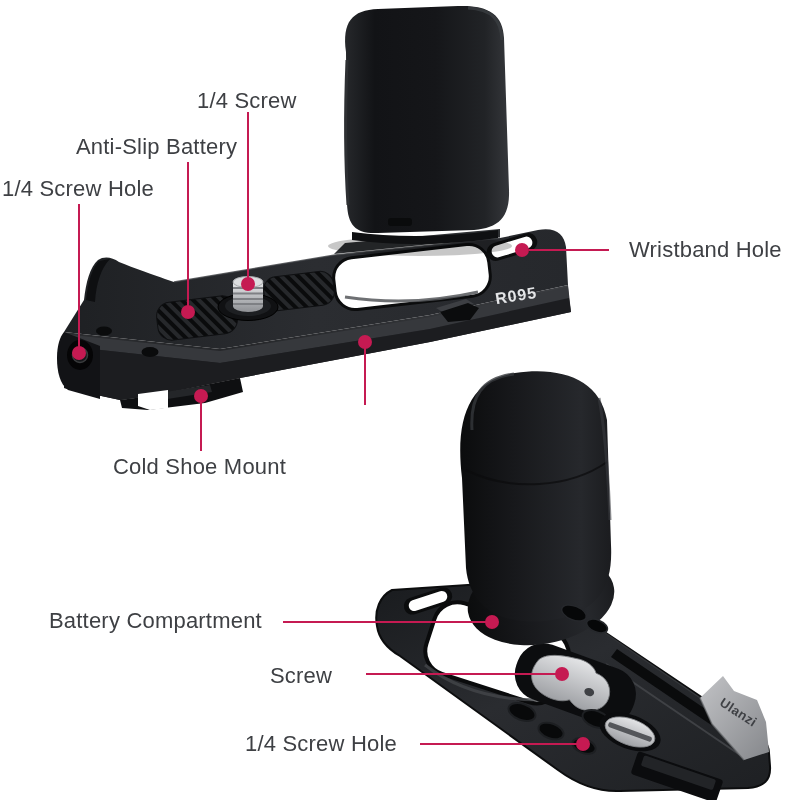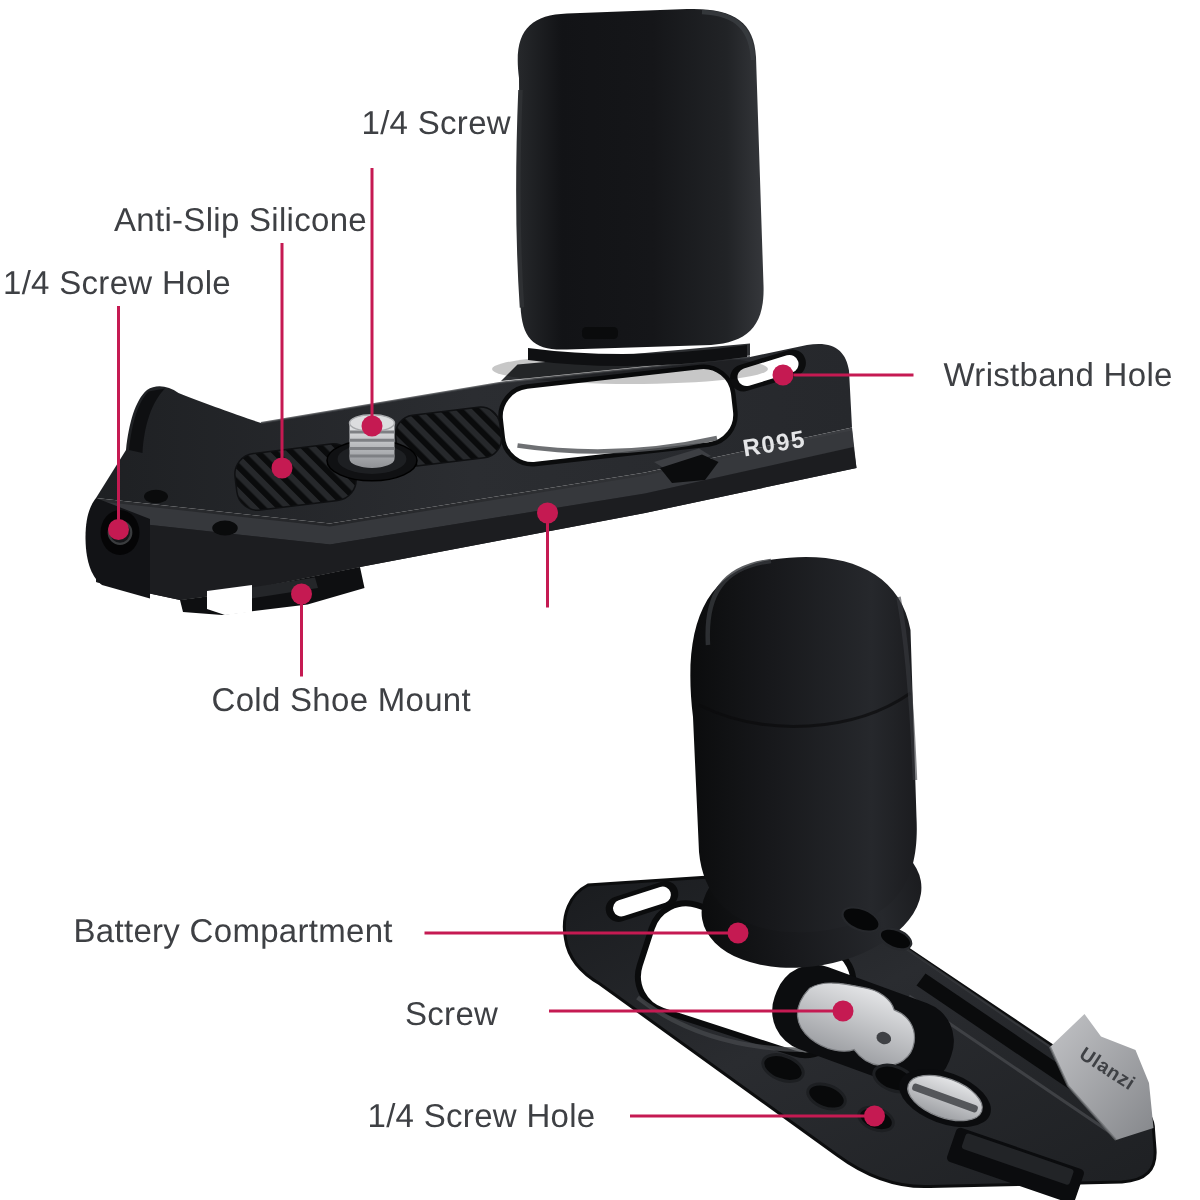--- a/index.html
+++ b/index.html
@@ -206,24 +206,24 @@
   <div class="dot" style="left:241px;top:277px;"></div>
   <div class="dot" style="left:181px;top:305px;"></div>
   <div class="dot" style="left:72px;top:346px;"></div>
   <div class="dot" style="left:515px;top:243px;"></div>
   <div class="dot" style="left:358px;top:335px;"></div>
   <div class="dot" style="left:194px;top:389px;"></div>
   <div class="dot" style="left:485px;top:615px;"></div>
   <div class="dot" style="left:555px;top:667px;"></div>
   <div class="dot" style="left:576px;top:737px;"></div>
 
-  <div class="label" style="left:197px;top:68px;margin-left:44px;">1/4 Screw</div>
-  <div class="label" style="left:76px;top:133px;">Anti-Slip Silicone</div>
+  <div class="label" style="left:197px;top:87px;">1/4 Screw</div>
+  <div class="label" style="left:76px;top:133px;">Anti-Slip Battery</div>
   <div class="label" style="left:2px;top:175px;">1/4 Screw Hole</div>
   <div class="label" style="left:617px;top:236px;margin-left:12px;">Wristband Hole</div>
-  <div class="label" style="left:113px;top:453px;margin-left:28px;">Cold Shoe Mount</div>
+  <div class="label" style="left:113px;top:453px;">Cold Shoe Mount</div>
   <div class="label" style="left:49px;top:607px;">
     <div>Battery Compartment</div>
   </div>
   <div class="label" style="left:270px;top:662px;">Screw</div>
   <div class="label" style="left:245px;top:730px;">1/4 Screw Hole</div>
 
 </div>
 
 </body></html>

